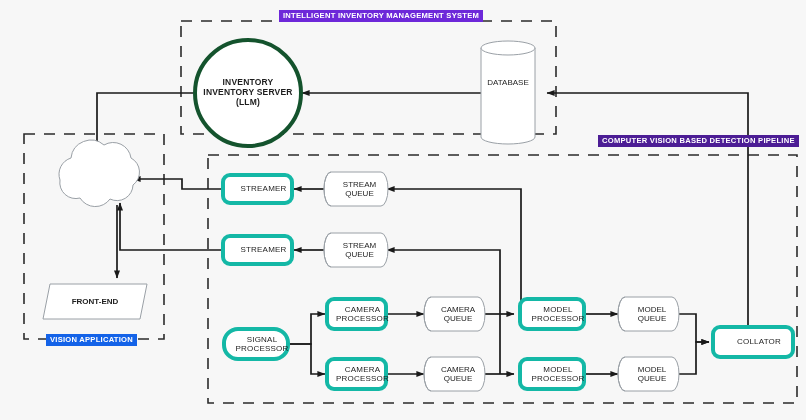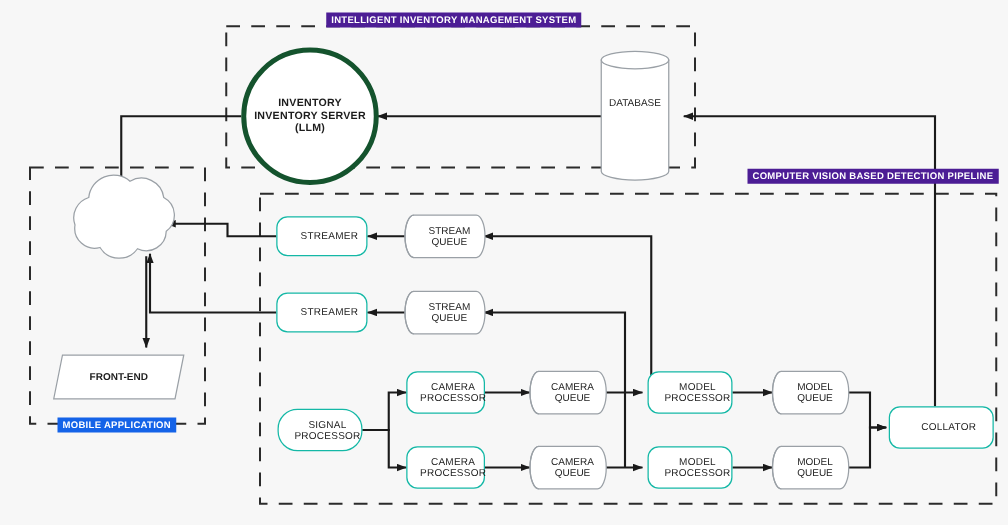--- a/index.html
+++ b/index.html
@@ -10,21 +10,21 @@
     overflow:hidden;
   }
   #stage{position:relative;width:806px;height:420px;}
 
   svg.layer{position:absolute;left:0;top:0;width:806px;height:420px;}
 
   .node{position:absolute;box-sizing:border-box;display:flex;align-items:center;
         justify-content:center;text-align:center;color:#1d1d1d;background:#fff;}
   .node span{display:block;line-height:1.15;letter-spacing:.2px;}
 
-  .rrect{border:1px solid #14b8a6;border-radius:9px;font-size:8px;padding-left:12px;}
+  .rrect{border:4px solid #14b8a6;border-radius:9px;font-size:8px;padding-left:12px;}
 
   .circle{border:4px solid #14532d;border-radius:50%;font-size:8.5px;font-weight:bold;}
 
   .grouplabel{position:absolute;font-size:7.6px;font-weight:bold;color:#ffffff;
     padding:2px 4px 2px 4px;letter-spacing:.25px;white-space:nowrap;line-height:1;}
 
   .cyl-wrap{position:absolute;}
   .cyl-wrap .lbl{position:absolute;left:0;top:0;width:100%;height:100%;
     display:flex;align-items:center;justify-content:center;text-align:center;
     font-size:8px;color:#1d1d1d;line-height:1.15;}
@@ -124,25 +124,25 @@
                a18,18 0 0 1 27,13
                a16,16 0 0 1 2,27
                a16,16 0 0 1 -23,14
                a18,18 0 0 1 -30,-1
                a16,16 0 0 1 -20,-18 Z"></path>
 
       <path d="M50,284 L147,284 L140,319 L43,319 Z"></path>
     </g>
   </svg>
 
-  <div class="grouplabel" style="left:261px;top:10px;background:#4c1d95;">INTELLIGENT INVENTORY MANAGEMENT SYSTEM</div>
+  <div class="grouplabel" style="left:279px;top:10px;background:#6d28d9;">INTELLIGENT INVENTORY MANAGEMENT SYSTEM</div>
 
   <div class="grouplabel" style="left:598px;top:135px;background:#4c1d95;">COMPUTER VISION BASED DETECTION PIPELINE</div>
 
-  <div class="grouplabel" style="left:46px;top:334px;background:#1463e8;">MOBILE APPLICATION</div>
+  <div class="grouplabel" style="left:46px;top:334px;background:#1463e8;">VISION APPLICATION</div>
 
   <div class="node circle" style="left:193px;top:38px;width:110px;height:110px;">
     <div>
       <span>INVENTORY</span>
       <span>INVENTORY SERVER</span>
       <span>(LLM)</span>
     </div>
   </div>
 
   <div class="cyl-wrap" style="left:481px;top:41px;width:54px;height:84px;">

